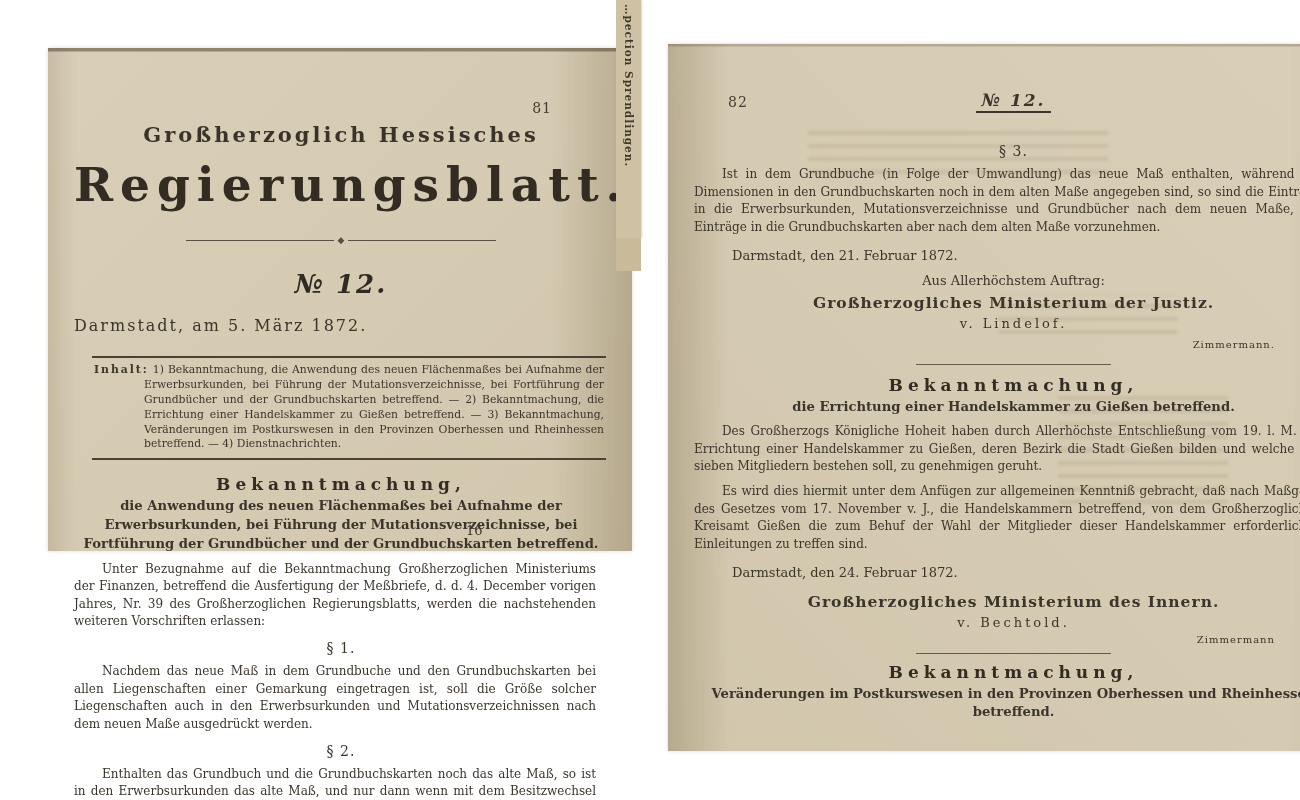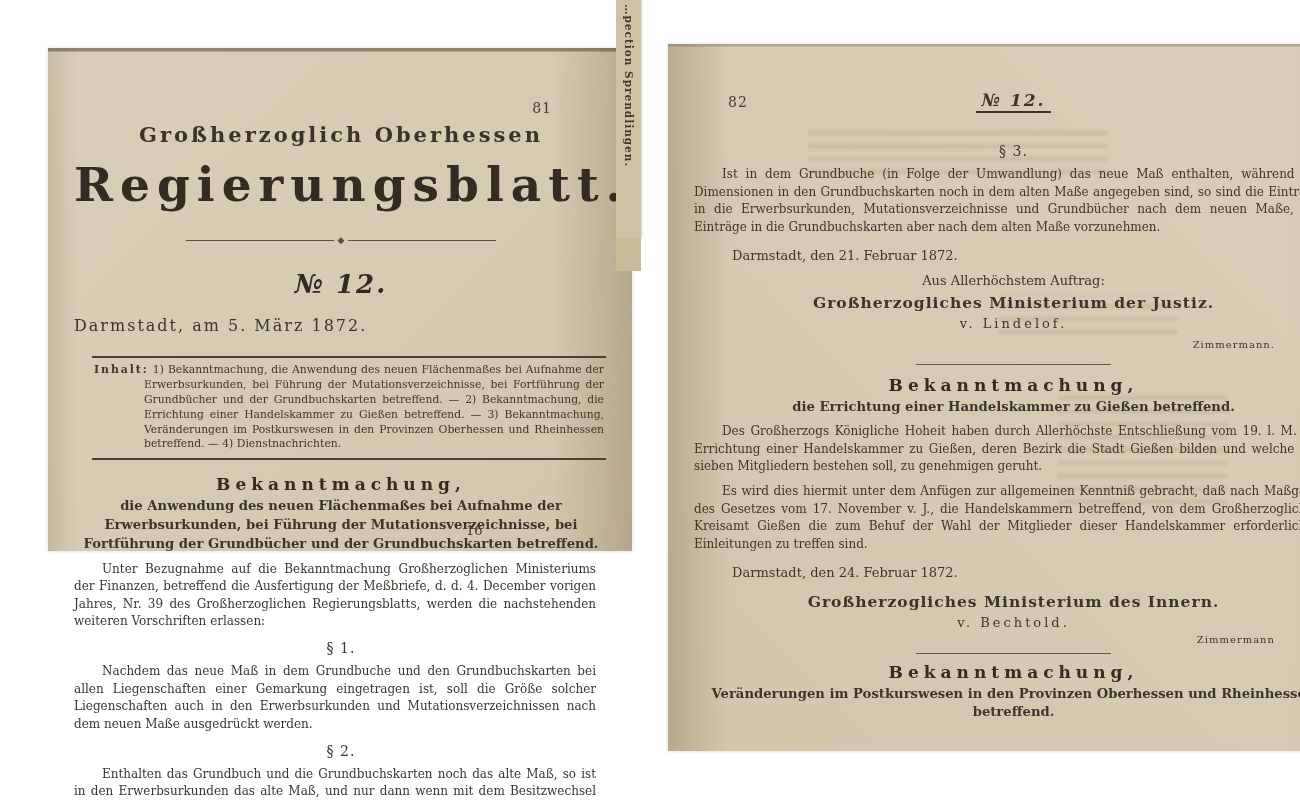--- a/index.html
+++ b/index.html
@@ -63,21 +63,21 @@
   .smudge{position:absolute;opacity:0.16;border-radius:3px;pointer-events:none;
     background:repeating-linear-gradient(0deg, rgba(120,100,62,0.9) 0 4px, rgba(0,0,0,0) 4px 13px);
     filter:blur(1.5px);}
 </style>
 </head>
 <body>
 
 <div class="page page-left">
   <div class="pn pn-left">81</div>
   <div class="content">
-    <div class="masthead1">Großherzoglich Oberhessen</div>
+    <div class="masthead1">Großherzoglich Hessisches</div>
     <div class="masthead2">Regierungsblatt.</div>
     <div class="ornament">
       <span class="orn-line"></span>
       <span class="orn-core">◆</span>
       <span class="orn-line"></span>
     </div>
     <div class="issue-no">№ 12.</div>
     <div class="dateline-main">Darmstadt, am 5. März 1872.</div>
     <div class="inhalt">
       <p><span class="inh-label">Inhalt:</span> <span>1) Bekanntmachung, die Anwendung des neuen Flächenmaßes bei Aufnahme der Erwerbsurkunden, bei Führung der Mutationsverzeichnisse, bei Fortführung der Grundbücher und der Grundbuchskarten betreffend. — 2) Bekanntmachung, die Errichtung einer Handelskammer zu Gießen betreffend. — 3) Bekanntmachung, Veränderungen im Postkurswesen in den Provinzen Oberhessen und Rheinhessen betreffend. — 4) Dienstnachrichten.</span></p>

